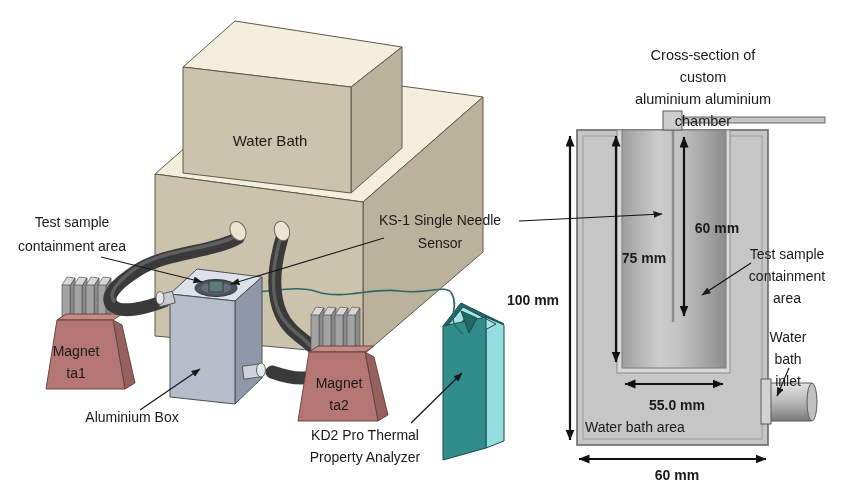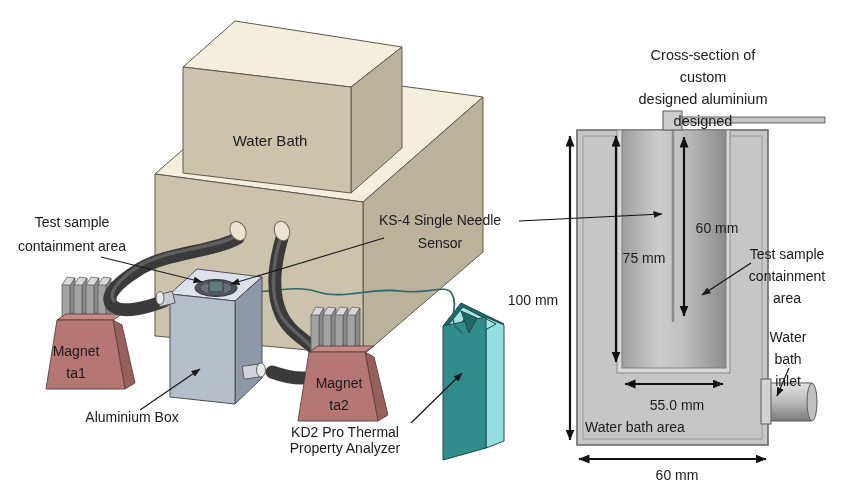--- a/index.html
+++ b/index.html
@@ -1,21 +1,21 @@
 <!DOCTYPE html>
 <html><head>
 <meta charset="utf-8">
 <style>
   html,body{margin:0;padding:0;background:#ffffff;}
   #stage{position:relative;width:850px;height:493px;background:#ffffff;overflow:hidden;
          font-family:"Liberation Sans", sans-serif;color:#1a1a1a;}
   #scene-svg{position:absolute;left:0;top:0;}
   .lbl{position:absolute;white-space:pre-line;text-align:center;transform:translateX(-50%);
        font-size:14px;line-height:23px;color:#1a1a1a;}
-  .lbl.dim{font-size:14px;font-weight:400;}
+  .lbl.dim{font-size:14px;font-weight:700;}
   .lbl.title{font-size:14.5px;line-height:22px;}
   .lbl.left-anchor{transform:none;text-align:left;}
 </style>
 </head>
 <body>
 
 <div id="stage">
 
 <svg id="scene-svg" width="850" height="493" viewBox="0 0 850 493">
   <defs>
@@ -145,32 +145,32 @@
     <line x1="579" y1="459" x2="766" y2="459" stroke-width="2.2" marker-start="url(#as)" marker-end="url(#ae)"></line>
     <path d="M 519 221 L 662 214" stroke-width="1.1" marker-end="url(#ae2)"></path>
     <path d="M 751 263 L 702 295" stroke-width="1.1" marker-end="url(#ae2)"></path>
     <path d="M 789 368 L 777 396" stroke-width="1.1" marker-end="url(#ae2)"></path>
   </g>
 </svg>
 
 <span class="lbl" style="left:270px;top:129px;font-size:15px;">Water Bath</span>
 <span class="lbl" style="left:72px;top:210px;line-height:24px;">Test sample
 containment area</span>
-<span class="lbl" style="left:440px;top:209px;">KS-4 Single Needle
+<span class="lbl" style="left:440px;top:209px;">KS-1 Single Needle
 Sensor</span>
 <span class="lbl" style="left:76px;top:340px;line-height:22px;">Magnet
 ta1</span>
 <span class="lbl" style="left:339px;top:372px;line-height:22px;">Magnet
 ta2</span>
 <span class="lbl" style="left:132px;top:406px;font-size:14px;">Aluminium Box</span>
-<span class="lbl" style="left:345px;top:424px;line-height:16px;">KD2 Pro Thermal
+<span class="lbl" style="left:365px;top:424px;line-height:22px;">KD2 Pro Thermal
 Property Analyzer</span>
 
 <span class="lbl title" style="left:703px;top:44px;">Cross-section of custom
-designed aluminium designed</span>
+aluminium aluminium chamber</span>
 <span class="lbl dim" style="left:533px;top:289px;text-align:right;">100 mm</span>
 <span class="lbl dim" style="left:644px;top:239px;margin-top:8px;">75 mm</span>
 <span class="lbl dim" style="left:717px;top:217px;">60 mm</span>
 <span class="lbl" style="left:787px;top:243px;line-height:22px;">Test sample
 containment
 area</span>
 <span class="lbl" style="left:788px;top:326px;line-height:22px;">Water bath
 inlet</span>
 <span class="lbl dim" style="left:677px;top:394px;">55.0 mm</span>
 <span class="lbl left-anchor" style="left:585px;top:416px;font-size:14px;">Water bath area</span>

